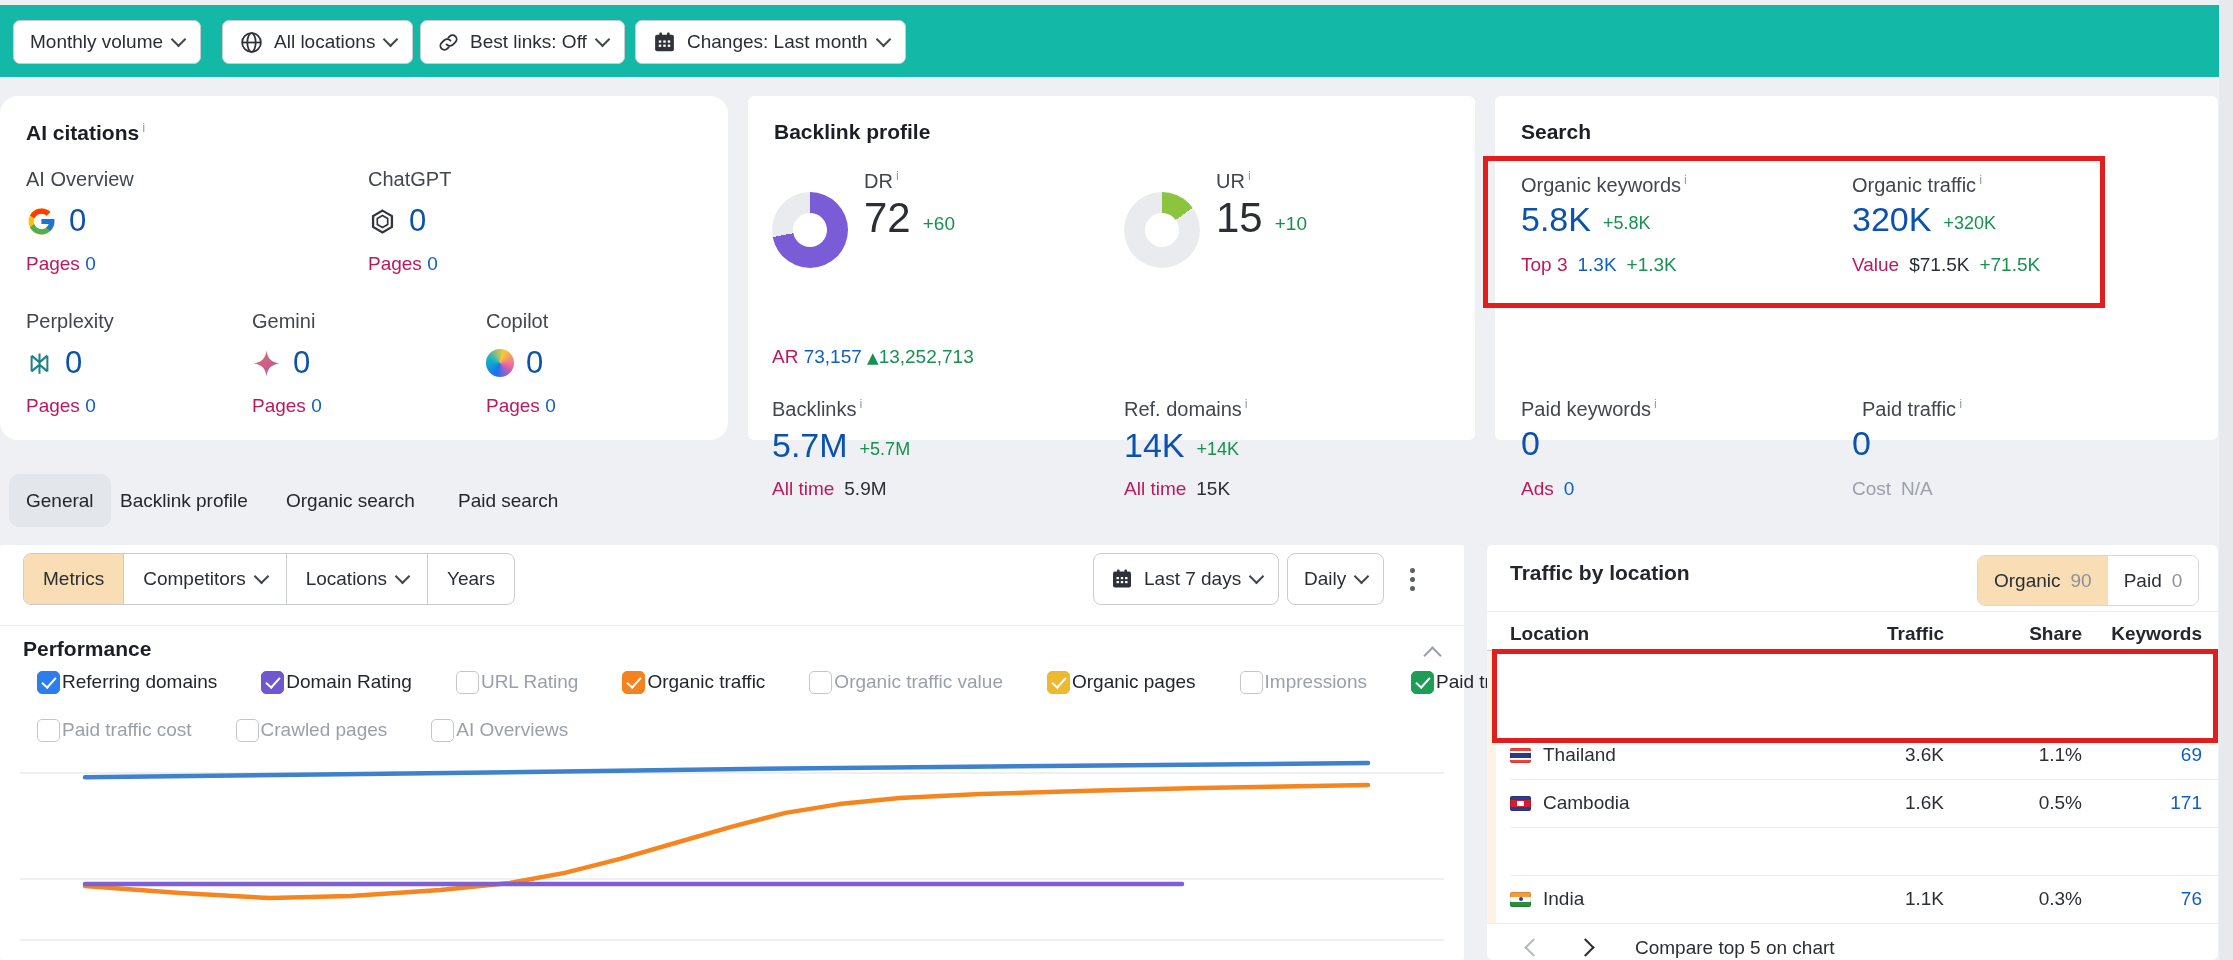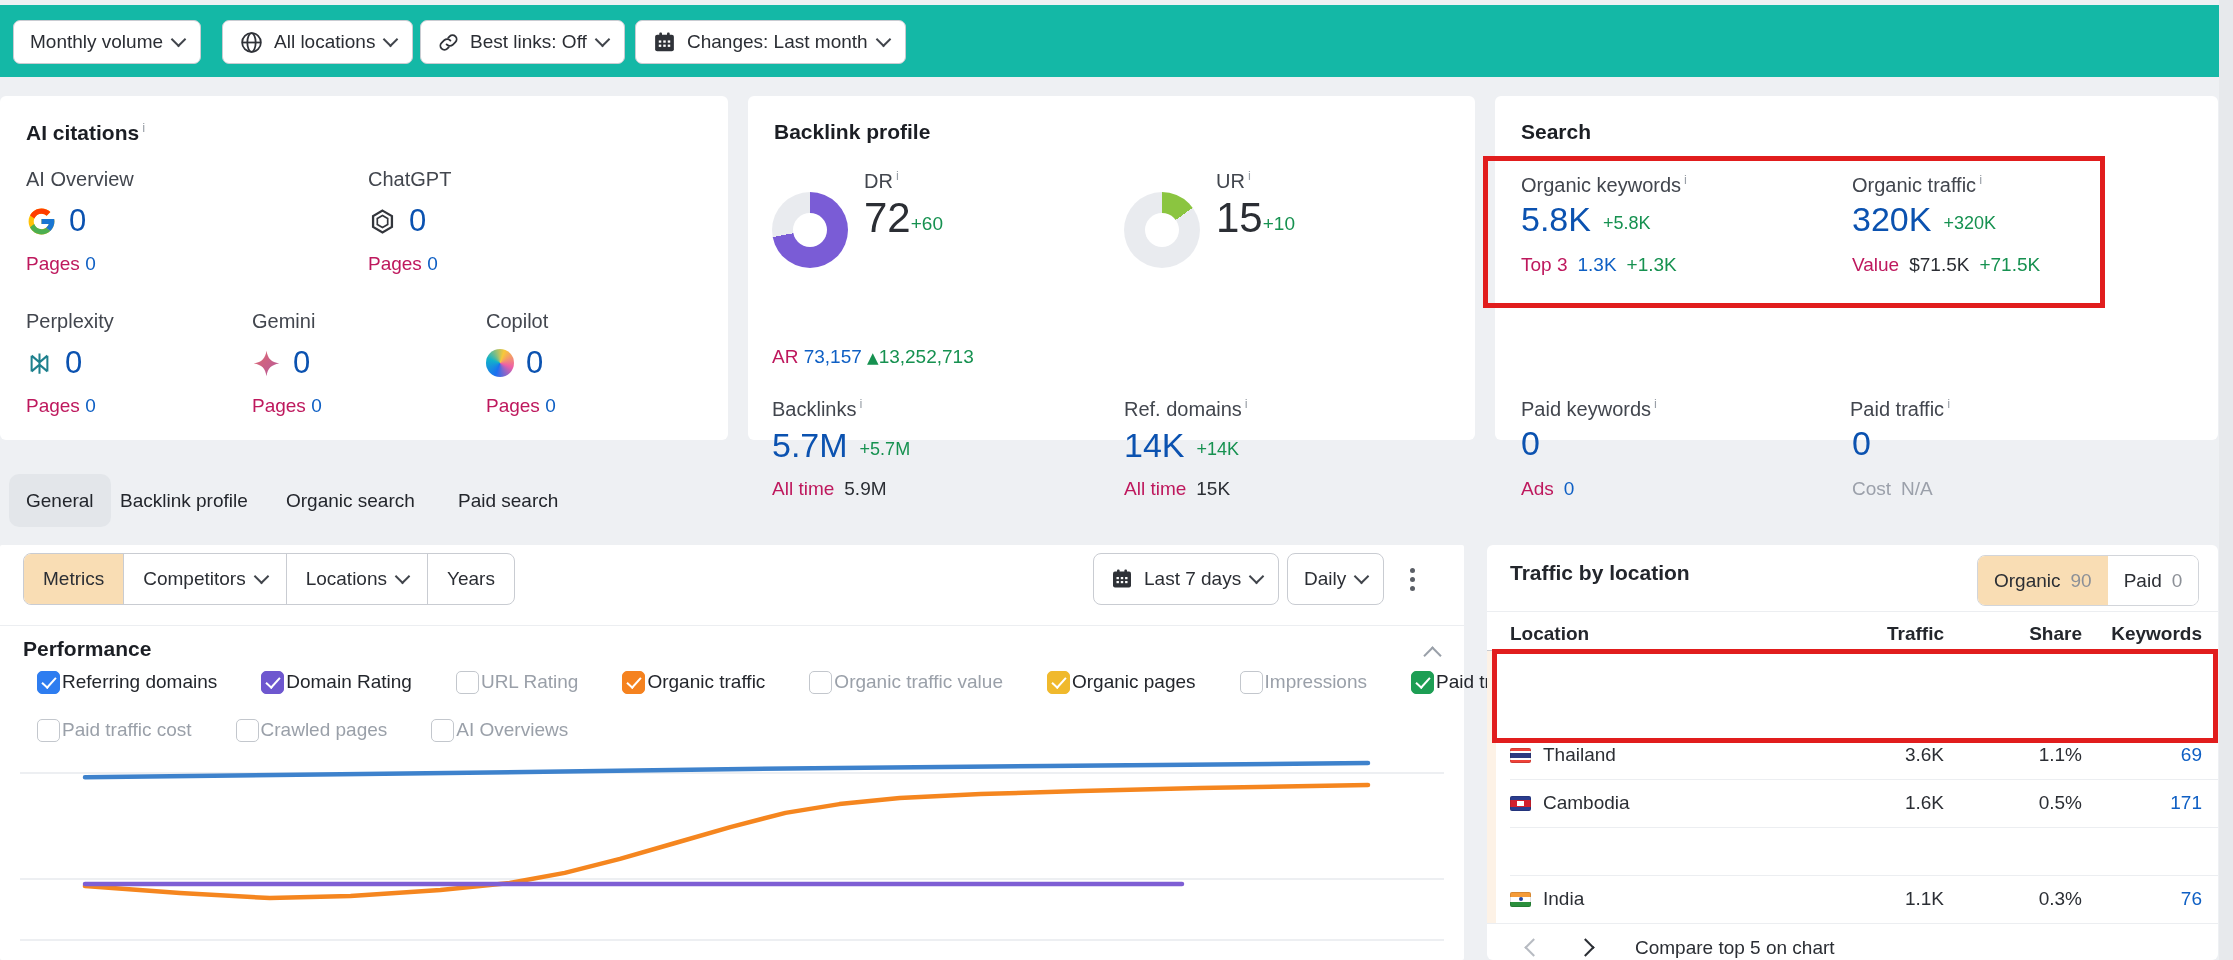--- a/index.html
+++ b/index.html
@@ -12,21 +12,21 @@
   .tbtn{position:absolute;top:15px;height:42px;display:inline-flex;align-items:center;gap:10px;
         padding:0 16px;background:#fff;border:1px solid #c9ccd2;border-radius:7px;
         font-size:19px;color:#2b2e34;white-space:nowrap;cursor:pointer;}
   .chev{display:inline-block;width:9px;height:9px;border-right:2px solid #41454c;border-bottom:2px solid #41454c;
         transform:rotate(45deg);margin-top:-5px;}
   .chev-up{display:inline-block;width:11px;height:11px;border-right:2.4px solid #9aa0a9;border-bottom:2.4px solid #9aa0a9;
         transform:rotate(-135deg);margin-top:6px;}
 
   
   .card{position:absolute;top:96px;height:344px;background:#fff;border-radius:6px;}
-  #card-ai{left:0;width:728px;}
+  #card-ai{left:0;width:728px;border-radius:18px;}
   #card-backlink{left:748px;width:727px;}
   #card-search{left:1495px;width:723px;}
   .card-title{position:absolute;left:26px;top:24px;font-size:21px;font-weight:700;color:#1b1e24;}
   .inf{font-size:13px;color:#9aa0a8;vertical-align:super;margin-left:3px;font-weight:400;}
   .lab{font-size:20px;color:#42464e;}
   .num-blue{color:#0b52b0;font-weight:500;}
   .grn{color:#169150;}
   .gry{color:#be185d;}
   .lnk{color:#0e5fc4;cursor:pointer;}
   .dgray{color:#2b2e34;}
@@ -34,21 +34,21 @@
   .engine{position:absolute;width:220px;}
   .engine .vrow{display:flex;align-items:center;gap:12px;margin-top:10px;height:40px;}
   .engine .vrow .val{font-size:31px;}
   .engine .pages{margin-top:12px;font-size:19px;}
   .copilot-icon{width:28px;height:28px;border-radius:50%;
      background:conic-gradient(from 200deg,#1a6ff1,#12b3c9,#f8c83a,#ee5fa7,#1a6ff1);}
 
   .donut{position:absolute;width:76px;height:76px;border-radius:50%;}
   .donut::before{content:"";position:absolute;inset:21px;background:#fff;border-radius:50%;}
   .rate-block{position:absolute;top:74px;}
-  .rate-line{display:flex;align-items:flex-end;margin-top:4px;}
+  .rate-line{display:flex;align-items:flex-end;gap:12px;margin-top:4px;}
   .rate-line .big{font-size:42px;font-weight:500;color:#2b2e34;line-height:1;}
   .rate-line .chg{font-size:19px;padding-bottom:4px;}
   .metric-lab{position:absolute;font-size:20px;color:#42464e;}
   .metric-val{position:absolute;display:flex;align-items:flex-end;gap:12px;}
   .metric-val .v{font-size:34px;line-height:1;}
   .metric-val .chg{font-size:18px;padding-bottom:2px;}
   .metric-sub{position:absolute;font-size:19px;display:flex;gap:10px;}
 
   
   .annot{position:absolute;border:5px solid #e11d1d;z-index:40;pointer-events:none;}
@@ -311,21 +311,21 @@
 
     <div class="metric-lab" style="left:26px;top:300px"><span>Paid keywords</span><sup class="inf">i</sup></div>
     <div class="metric-val" style="left:26px;top:330px">
       <span class="v num-blue">0</span>
     </div>
     <div class="metric-sub" style="left:26px;top:382px">
       <span class="gry">Ads</span>
       <span class="lnk">0</span>
     </div>
 
-    <div class="metric-lab" style="left:355px;top:300px"><span>Paid traffic</span><sup class="inf">i</sup></div>
+    <div class="metric-lab" style="left:367px;top:300px"><span>Paid traffic</span><sup class="inf">i</sup></div>
     <div class="metric-val" style="left:357px;top:330px">
       <span class="v num-blue">0</span>
     </div>
     <div class="metric-sub" style="left:357px;top:382px">
       <span style="color:#9ba0aa">Cost</span>
       <span style="color:#9ba0aa">N/A</span>
     </div>
   </div>
 
   <div class="annot" style="left:1483px;top:156px;width:612px;height:142px"></div>

